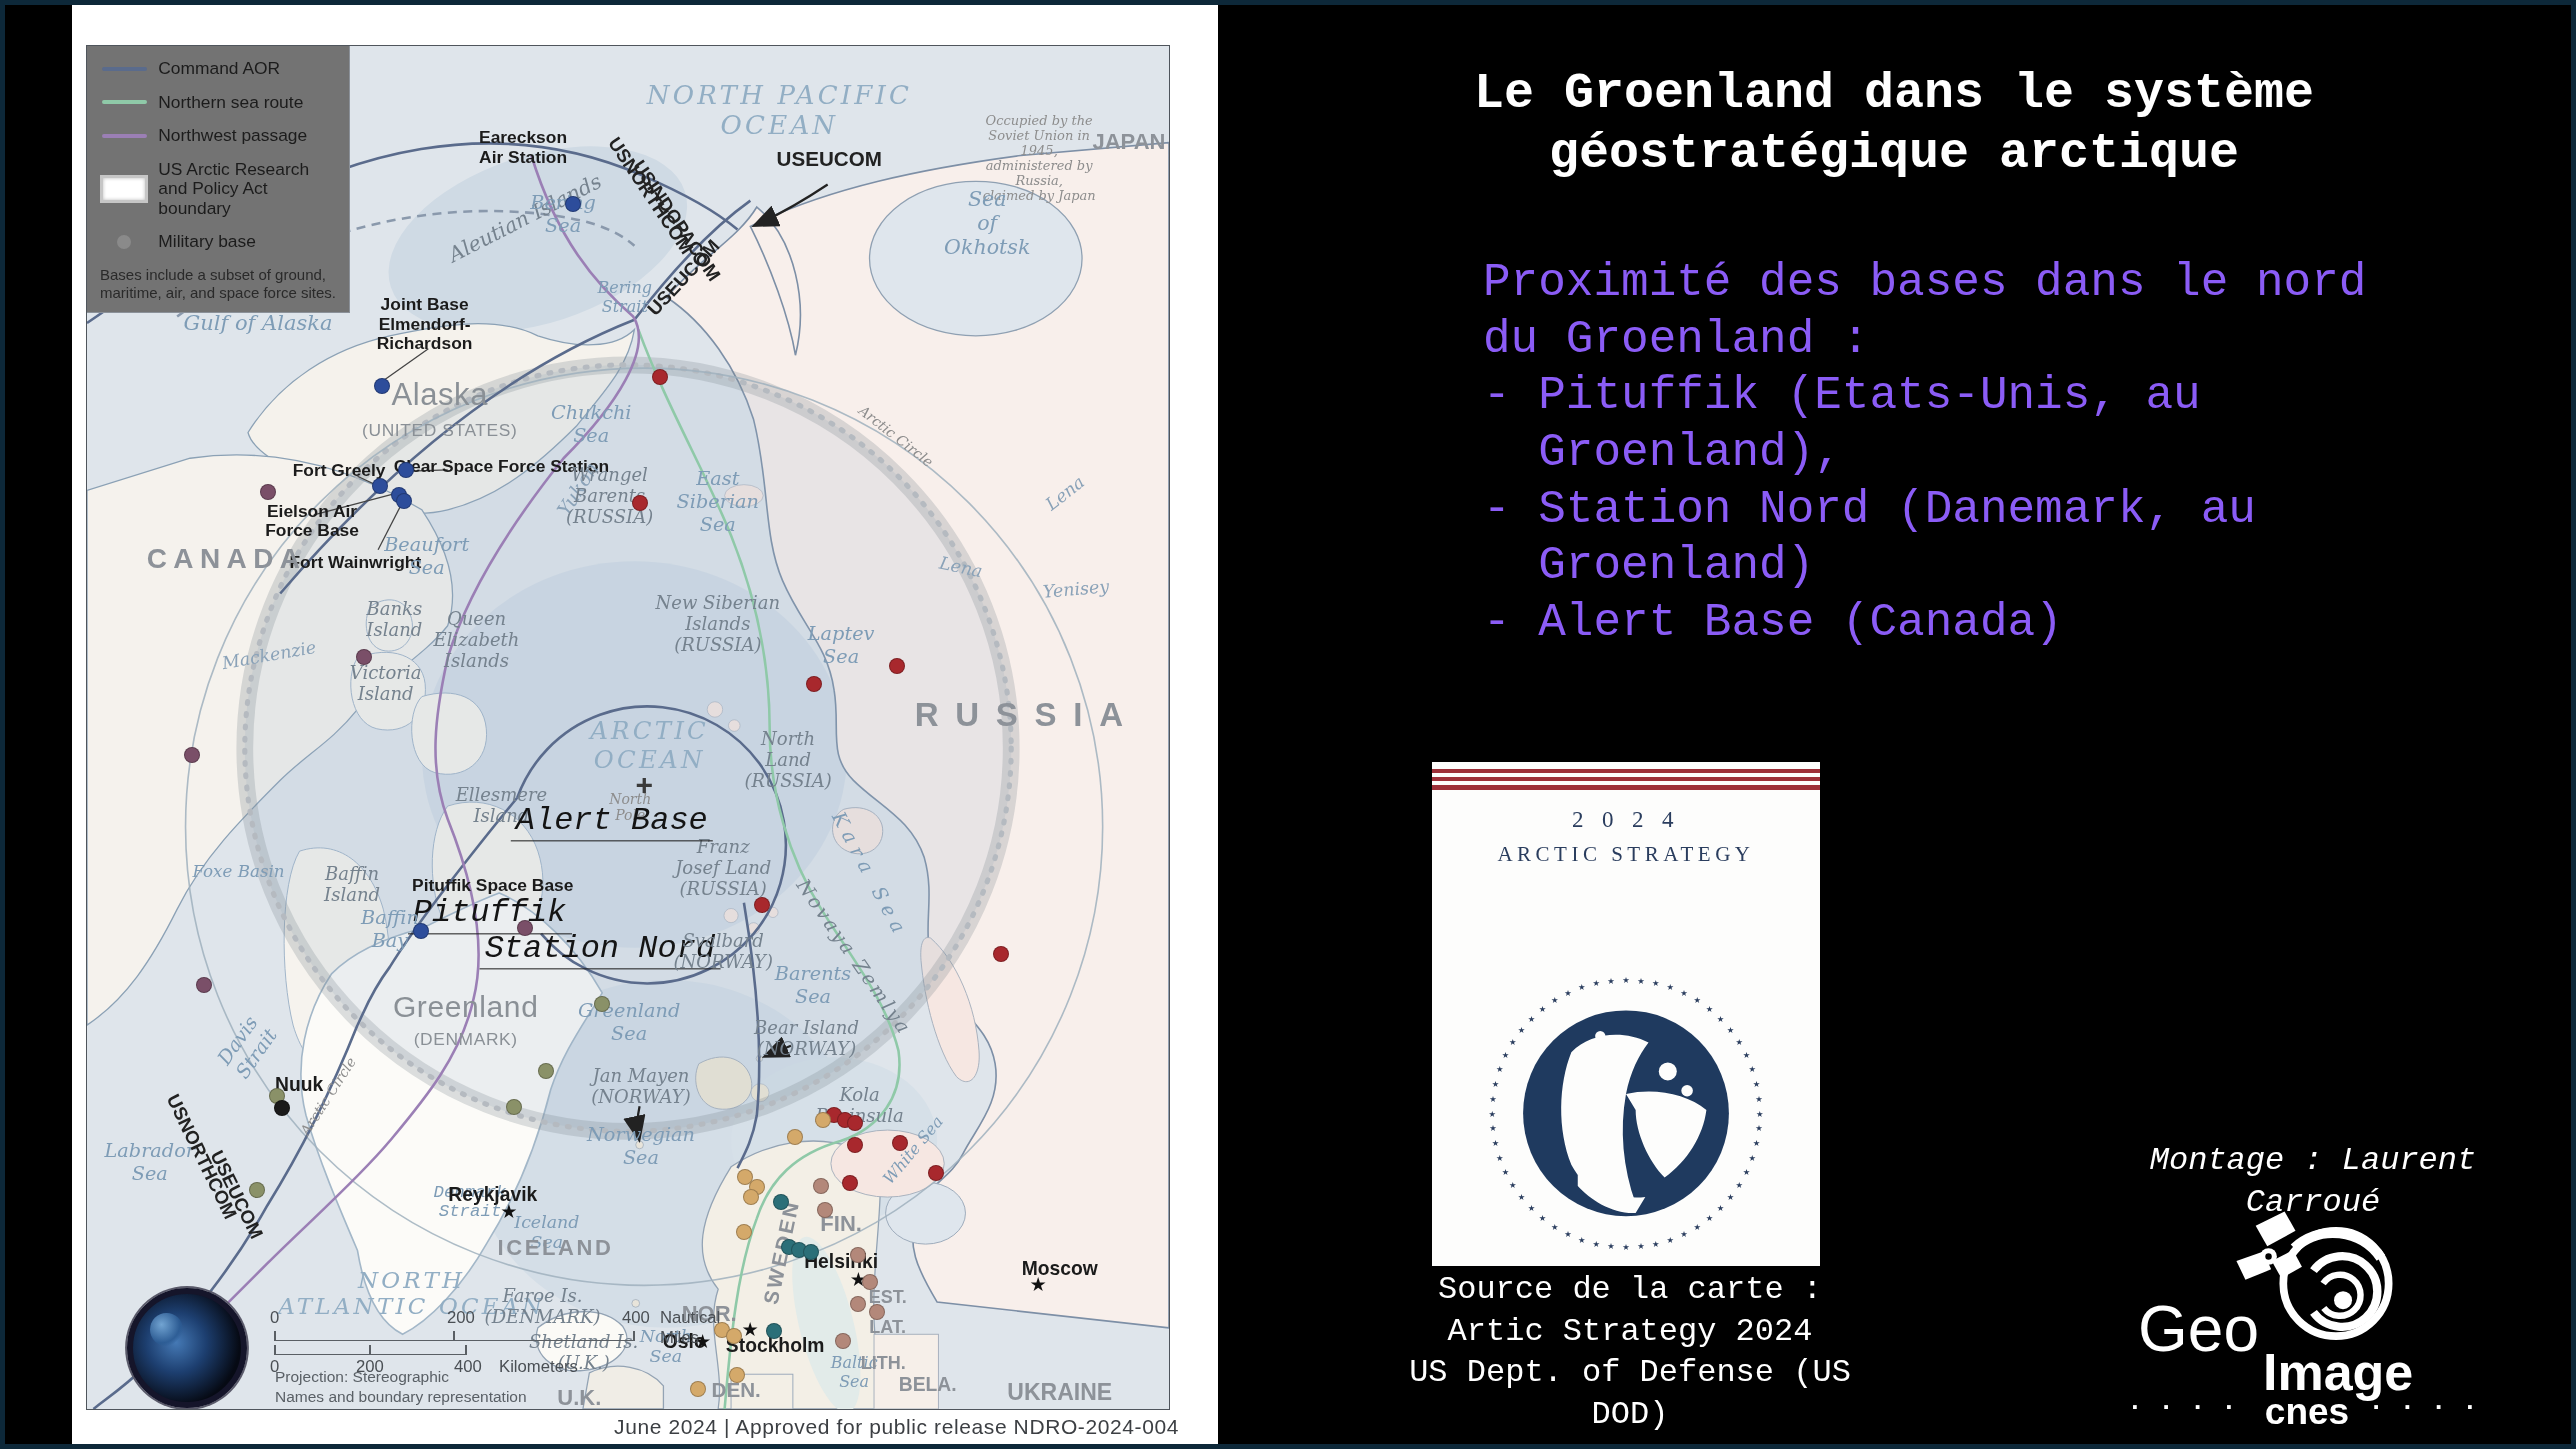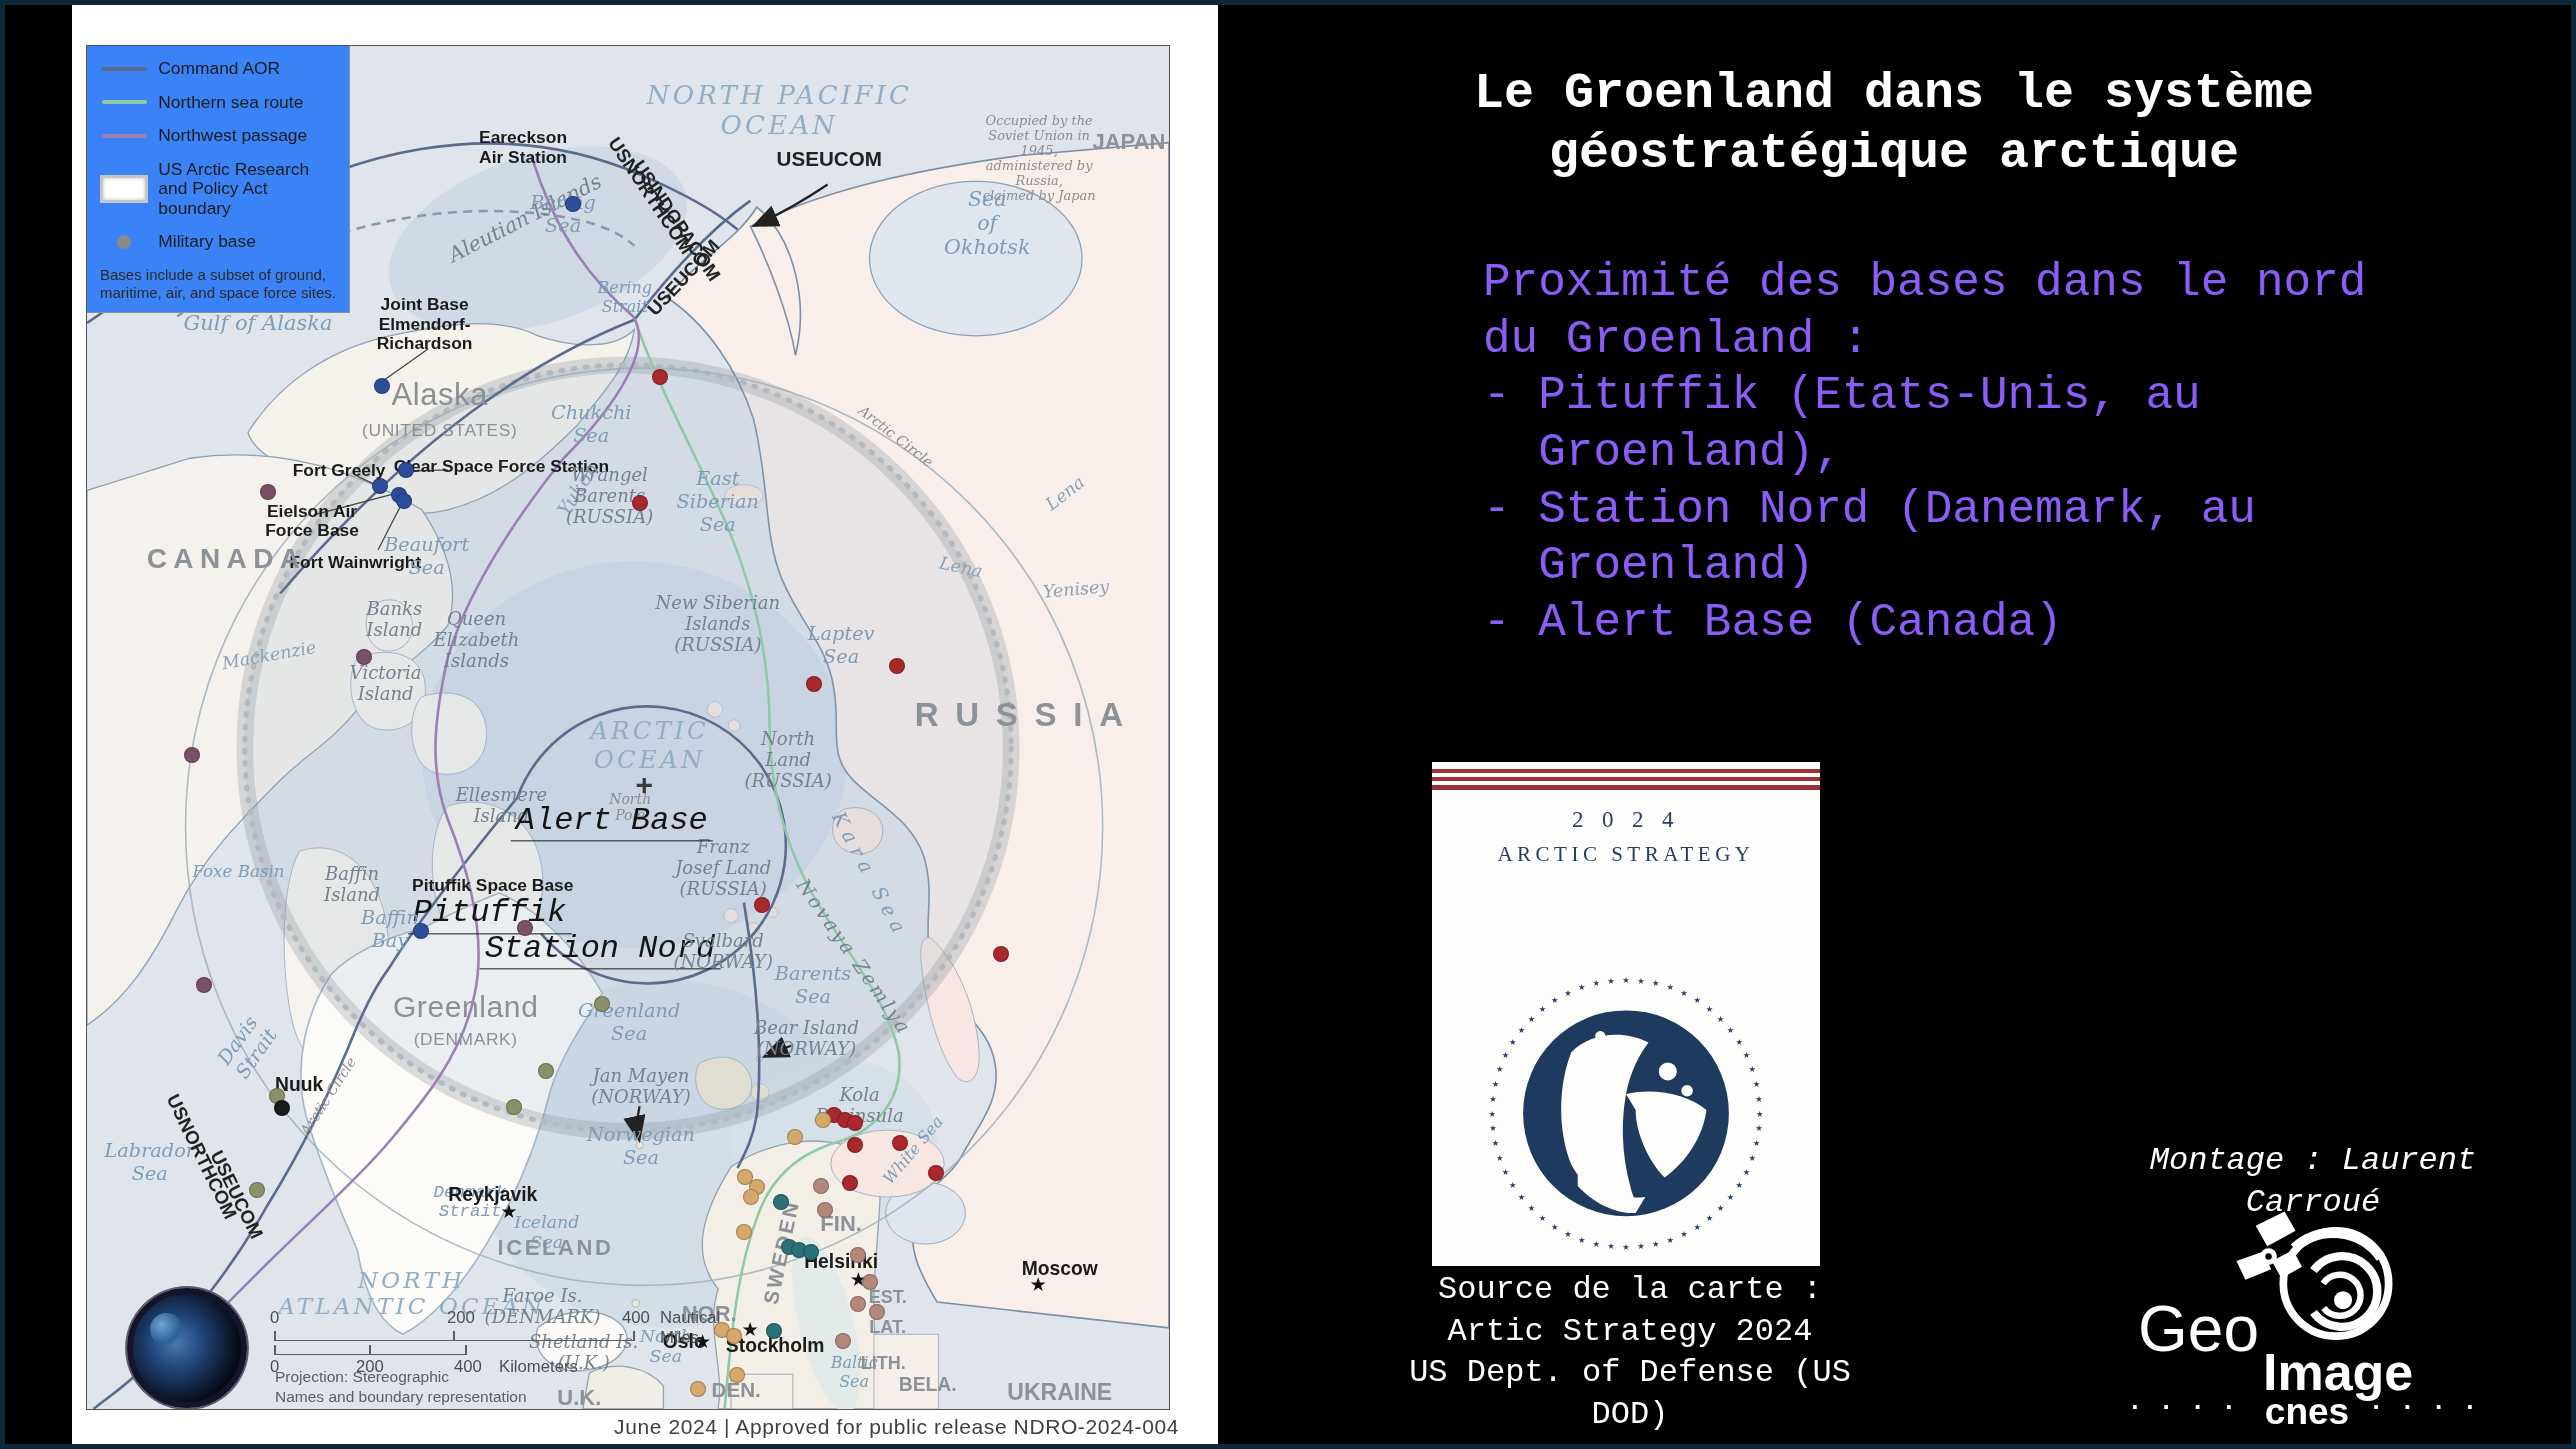--- a/index.html
+++ b/index.html
@@ -12,21 +12,21 @@
   .edge.right{left:2571px;top:0;width:5.2px;height:1449px;}
 
   
   .map-panel{position:absolute;left:72px;top:5.2px;width:1146px;height:1439px;background:#ffffff;}
   .map-area{position:absolute;left:14px;top:40px;width:1082px;height:1363px;
             border:1.9px solid #4f555c;background:#dfe5eb;overflow:hidden;}
   .map-area svg.geo{position:absolute;left:0;top:0;width:100%;height:100%;}
   .map-footer{position:absolute;right:39px;top:1410px;font-size:21px;color:#3c3f43;letter-spacing:0.6px;}
 
   
-  .legend{position:absolute;left:0;top:0;width:263px;background:#3b82f6;
+  .legend{position:absolute;left:0;top:0;width:263px;background:#737373;
           border-right:1.3px solid #8b9199;border-bottom:1.3px solid #8b9199;
           padding:13px 11.6px 10.3px 13px;z-index:20;box-sizing:border-box;}
   .lg-item{display:flex;align-items:center;margin-bottom:14px;}
   .lg-swatch{width:48px;min-width:48px;display:flex;justify-content:center;align-items:center;margin-right:10.3px;}
   .lg-line{width:45px;height:3.9px;border-radius:1.9px;}
   .lg-box{width:43px;height:22px;background:#fff;border:3.2px solid #c6c6c6;box-shadow:0 0 3.9px #bbb inset;}
   .lg-dot{width:14px;height:14px;border-radius:50%;}
   .lg-label{font-size:17.4px;color:#1c1c1c;line-height:1.12;white-space:pre-line;}
   .lg-note{font-size:15px;color:#2a2a2a;line-height:1.2;white-space:pre-line;margin-top:3.9px;}
 
@@ -231,21 +231,21 @@
 OCEAN</div>
           <div class="lbl cmd" style="left: 68.6%; top: 8.3%; font-size: 20.6px;">USEUCOM</div>
           <div class="lbl ctry" style="left: 96.3%; top: 7%; font-size: 22px;">JAPAN</div>
           <div class="lbl note" style="left: 88%; top: 8.2%; font-size: 13px;">Occupied by the
 Soviet Union in 1945,
 administered by Russia,
 claimed by Japan</div>
           <div class="lbl w" style="left: 83.2%; top: 13%; font-size: 20.6px;">Sea
 of
 Okhotsk</div>
-          <div class="lbl base" style="left: 40.3%; top: 7.4%;">Eareckson
+          <div class="lbl base" style="left: 40.3%; top: 7.4%; text-align: right;">Eareckson
 Air Station</div>
           <div class="lbl isl" style="left: 40.5%; top: 12.6%; font-size: 20.6px; transform: translate(-50%, -50%) rotate(-27deg);">Aleutian Islands</div>
           <div class="lbl cmd" style="left: 52%; top: 11%; transform: translate(-50%, -50%) rotate(56deg);">USNORTHCOM</div>
           <div class="lbl cmd" style="left: 54.4%; top: 12.8%; transform: translate(-50%, -50%) rotate(56deg);">USINDOPACOM</div>
           <div class="lbl cmd" style="left: 55.2%; top: 17%; transform: translate(-50%, -50%) rotate(-47deg);">USEUCOM</div>
           <div class="lbl w" style="left: 44%; top: 12.3%; font-size: 19.3px;">Bering
 Sea</div>
           <div class="lbl ws" style="left: 49.7%; top: 18.4%;">Bering
 Strait</div>
           <div class="lbl w" style="left: 15.8%; top: 20.3%; font-size: 21px;">Gulf of Alaska</div>

